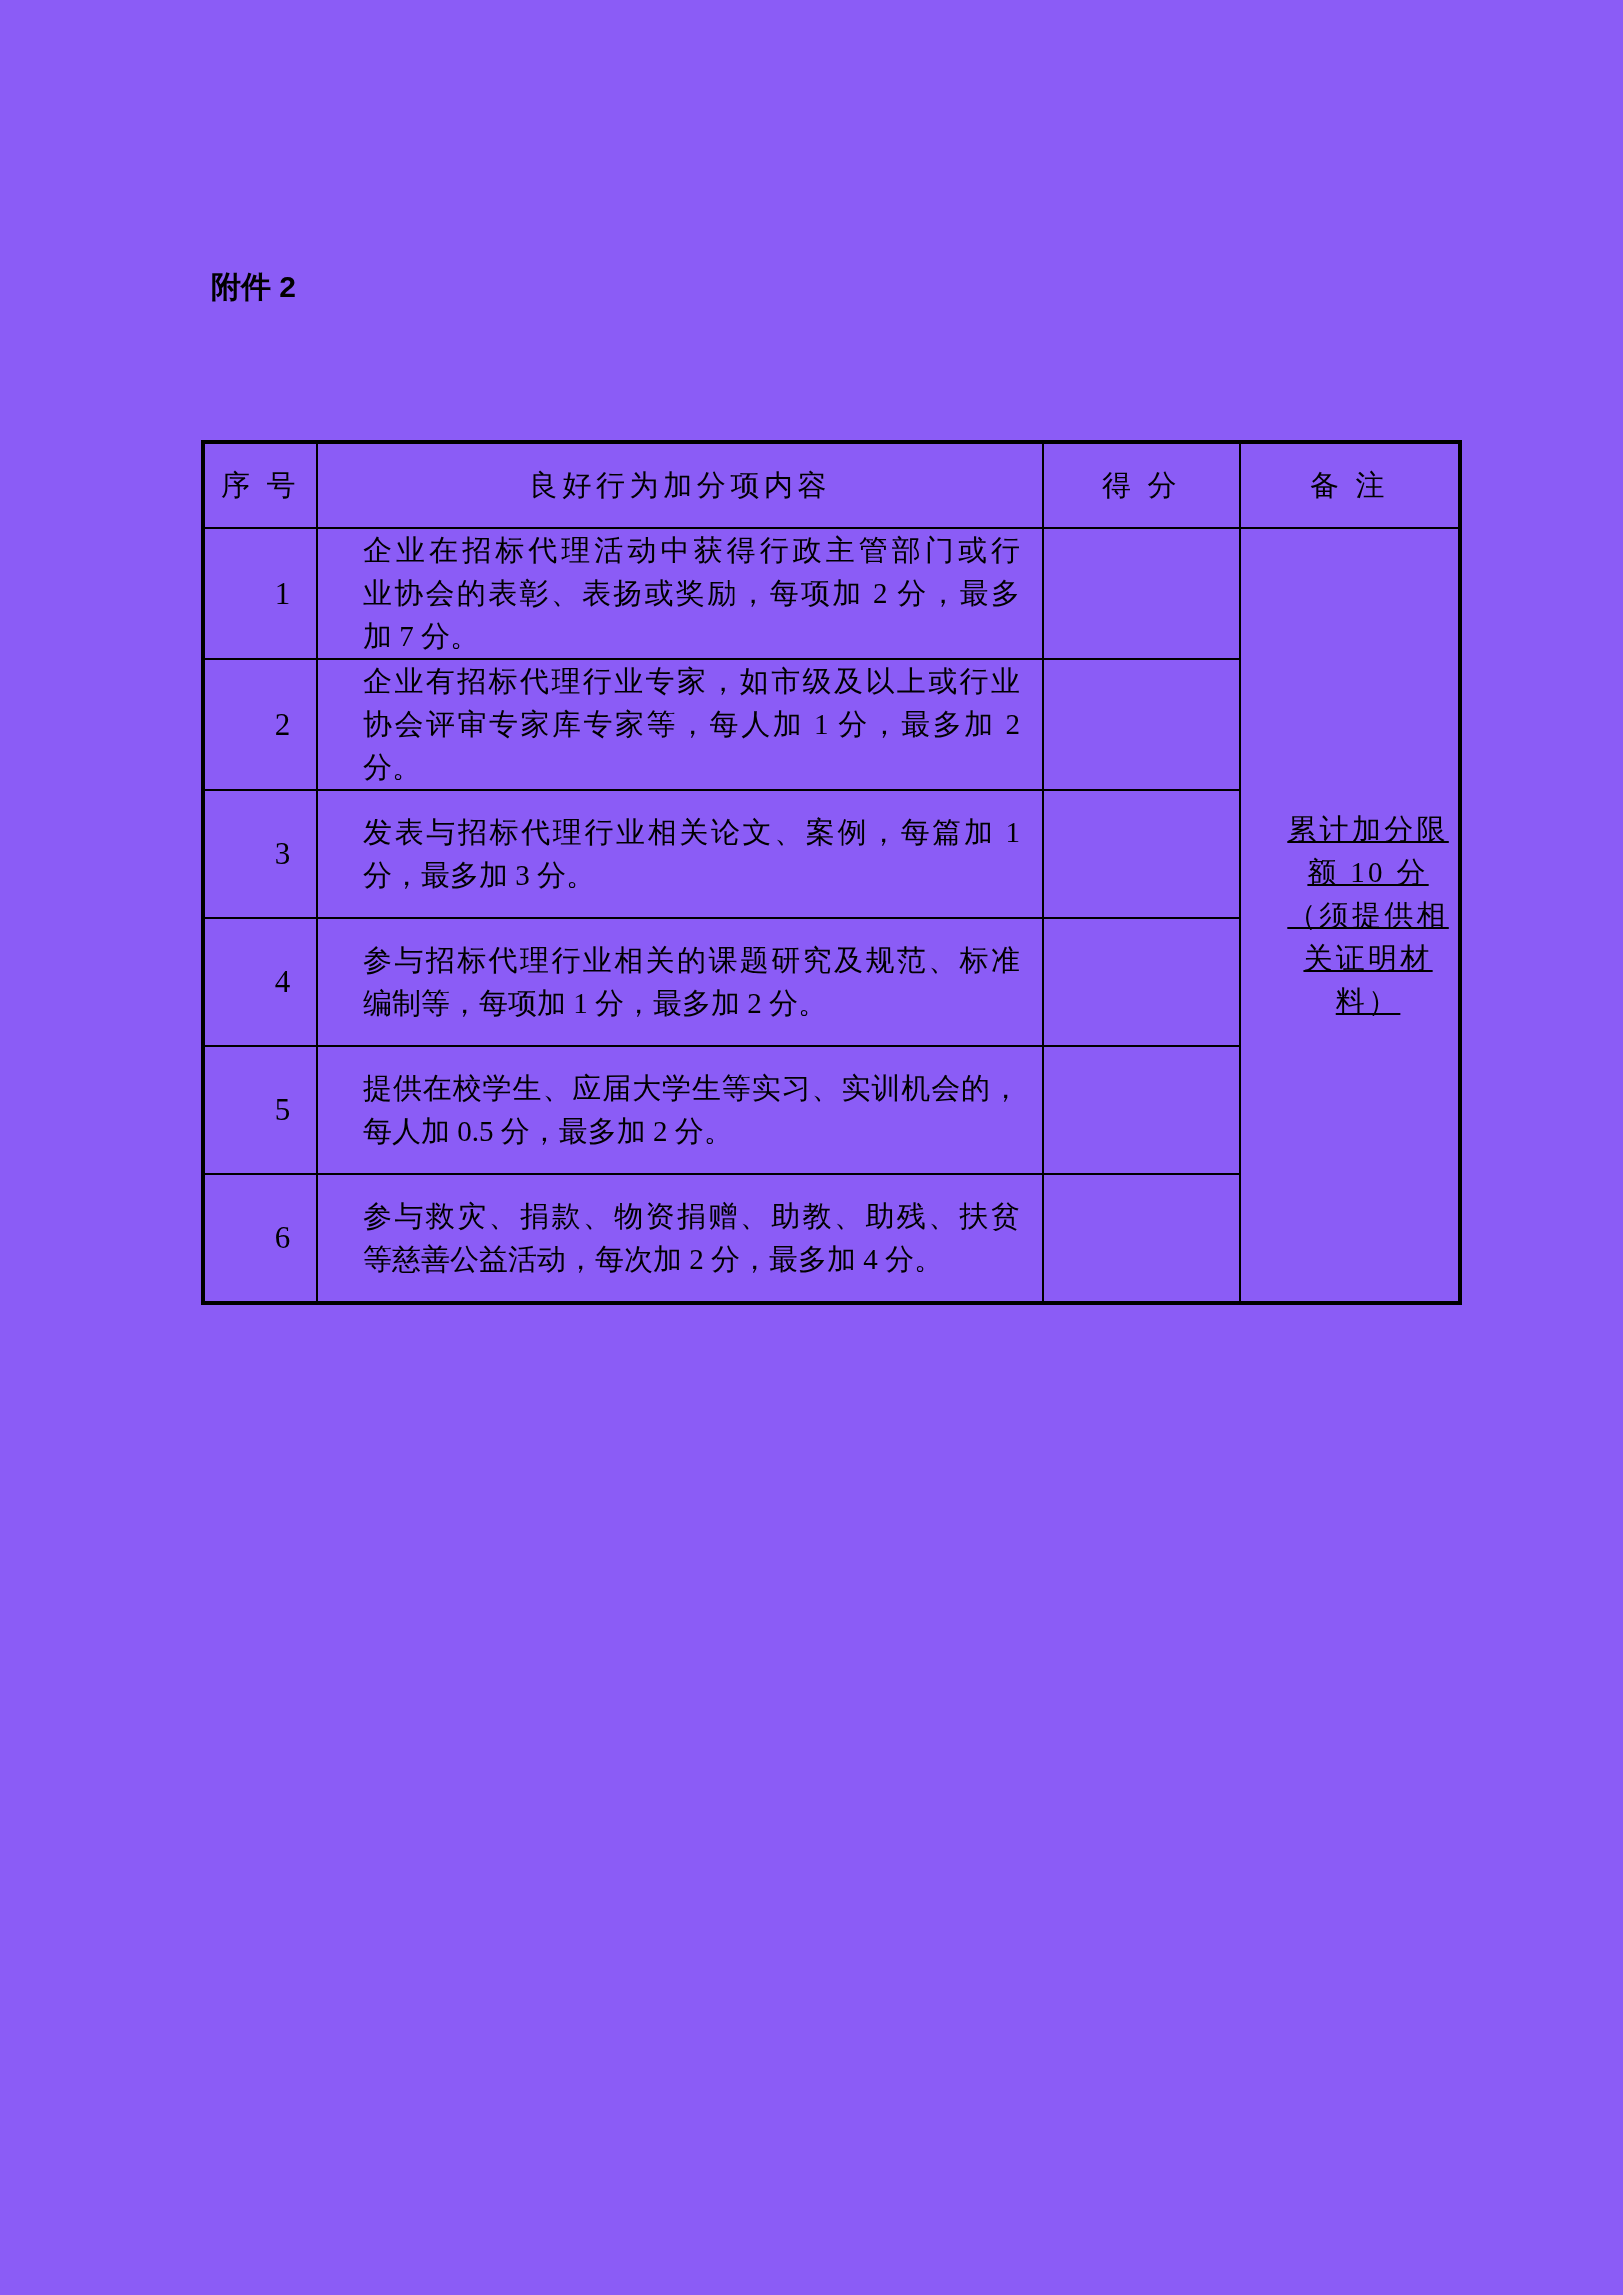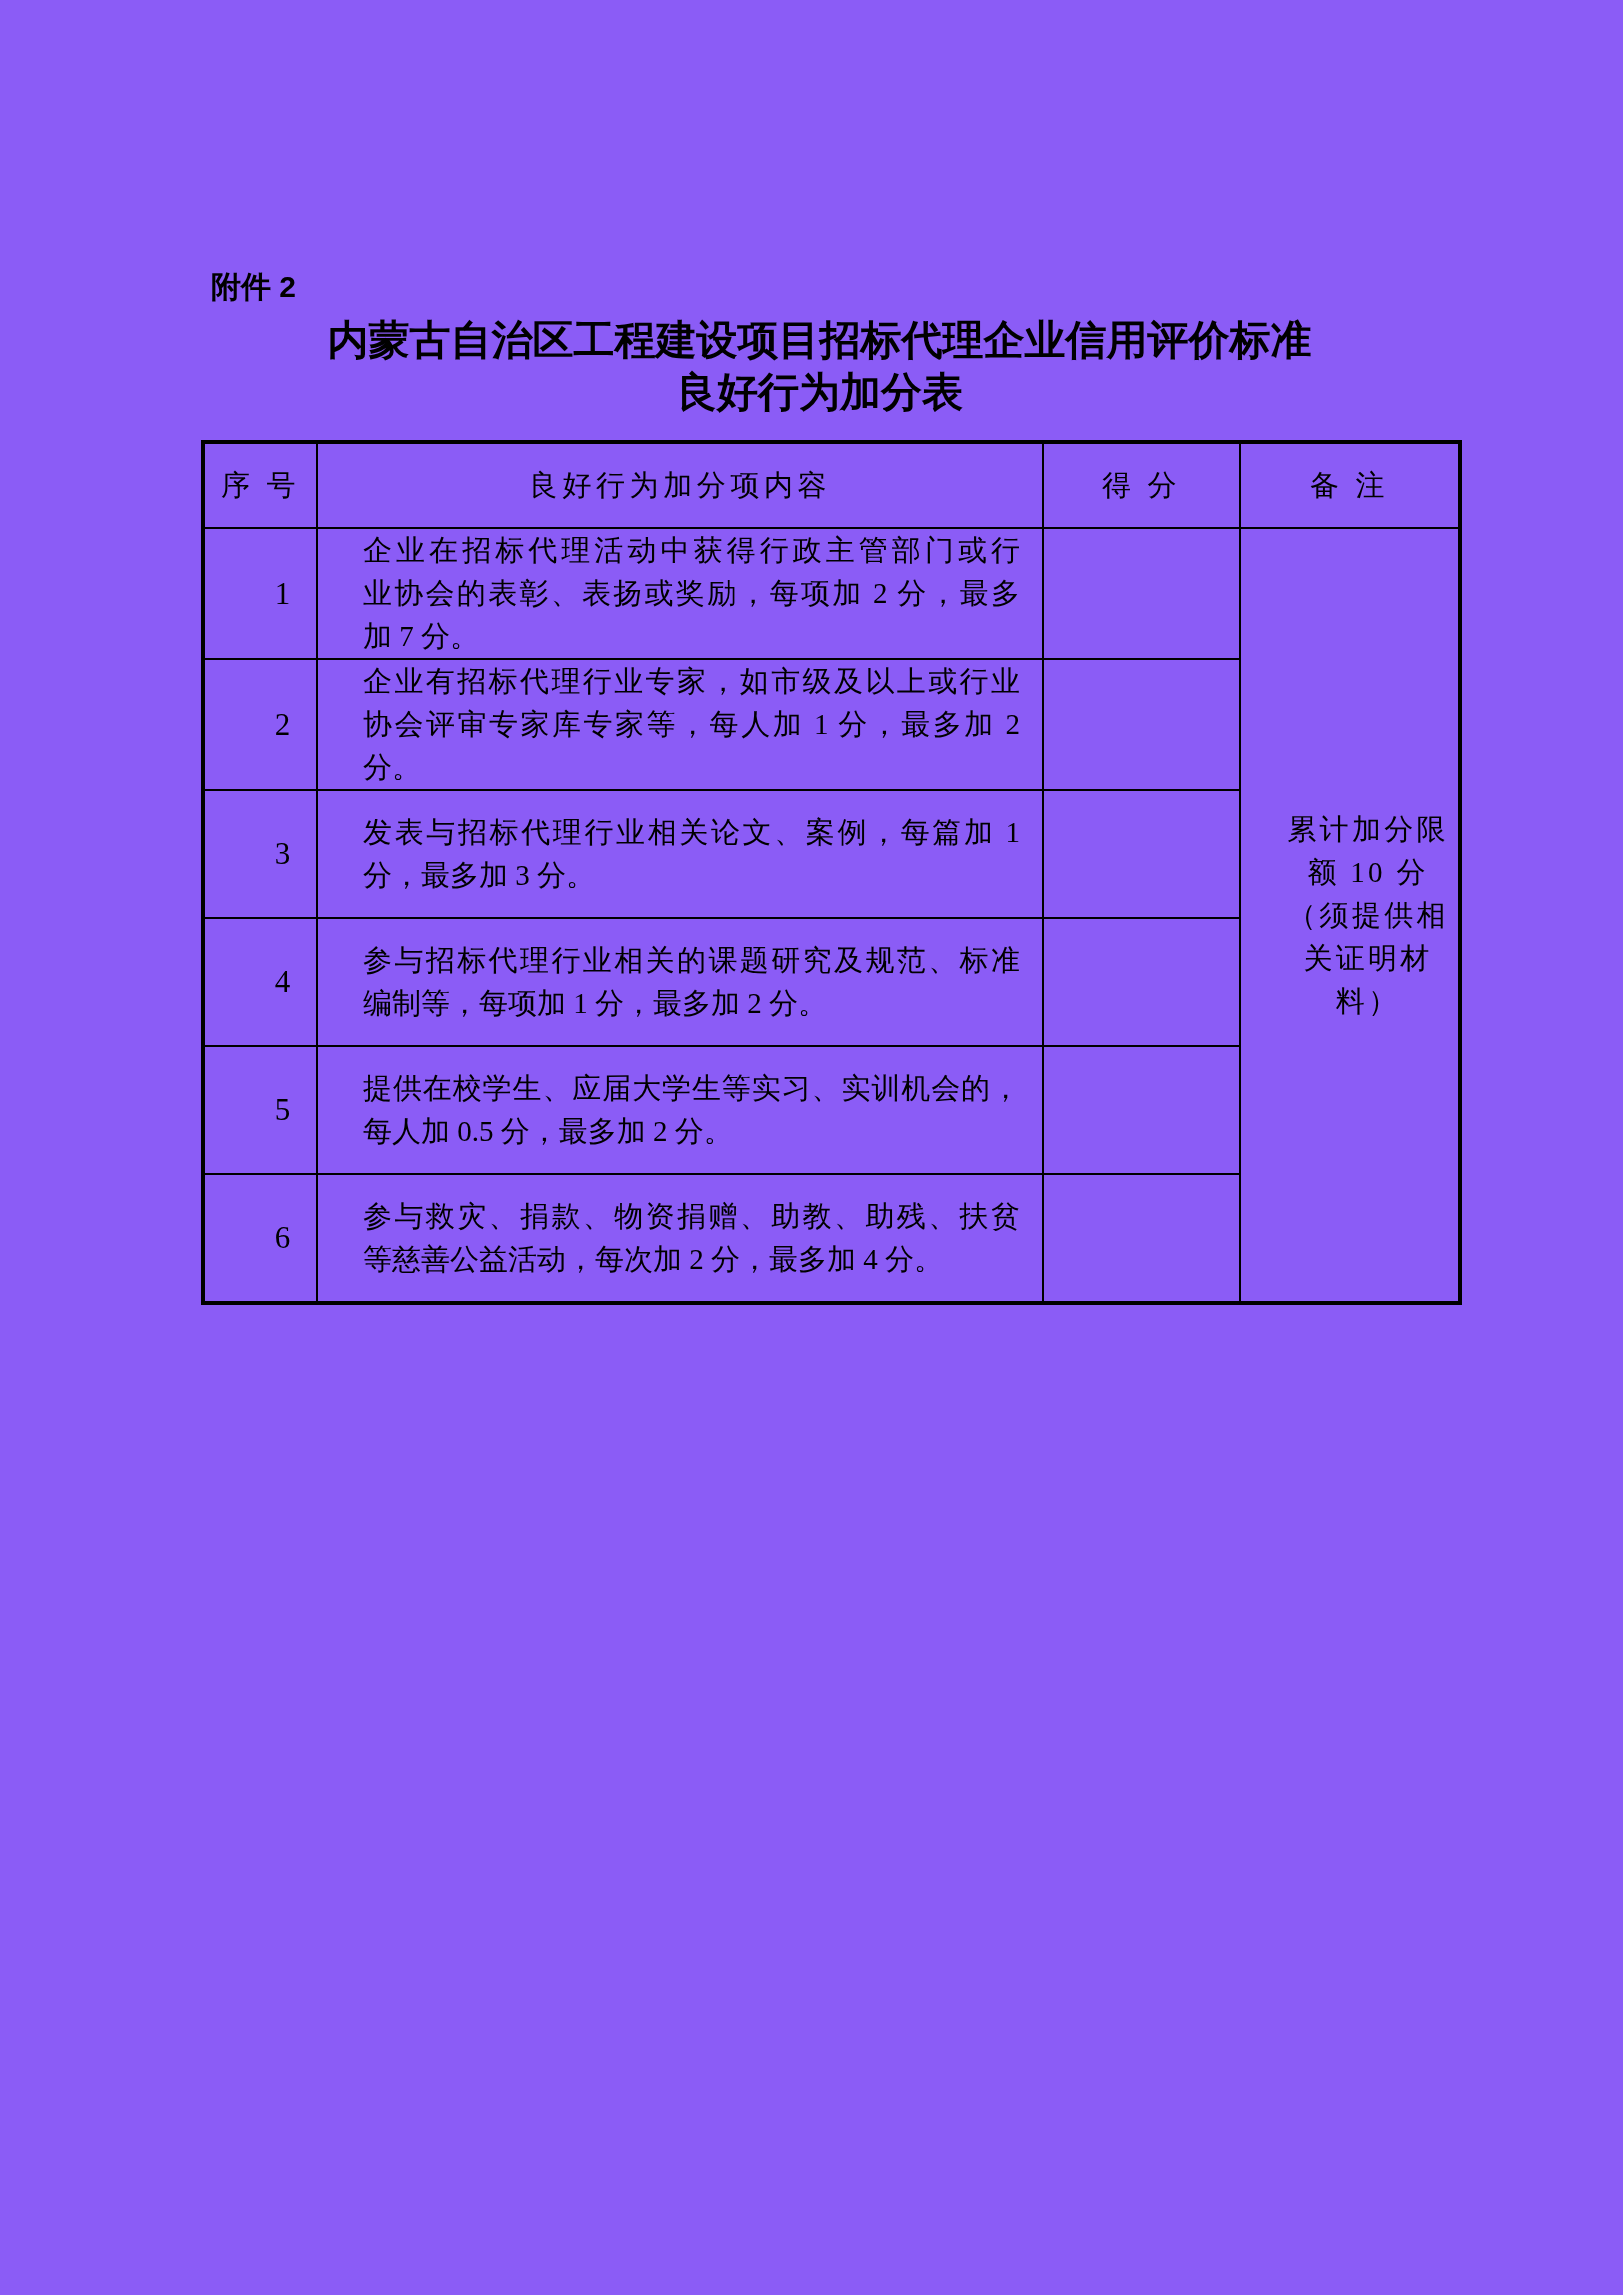--- a/index.html
+++ b/index.html
@@ -83,32 +83,29 @@
     font-size: 29px;
   }
   .cell-remark {
     text-align: center;
     font-size: 29px;
     letter-spacing: 3.3px;
     padding: 0 7.9px;
   }
   .cell-remark .remark-line {
     line-height: 43px;
+    text-decoration: underline;
   }
 </style>
 </head>
 <body>
 
 <div class="page">
   <div class="attachment">附件 2</div>
 
-  <div class="doc-title">
-    <div>内蒙古自治区工程建设项目招标代理企业信用评价标准</div>
-    <div>良好行为加分表</div>
-  </div>
 
   <table class="score-table">
     <colgroup>
       <col style="width:114px">
       <col style="width:726px">
       <col style="width:197px">
       <col style="width:220px">
     </colgroup>
     <thead>
       <tr>

